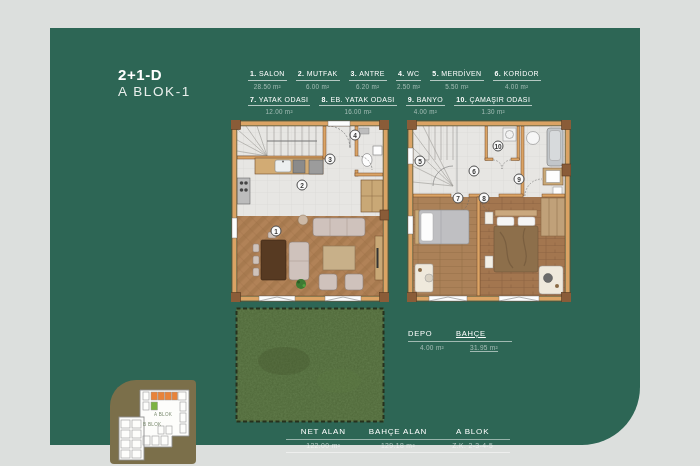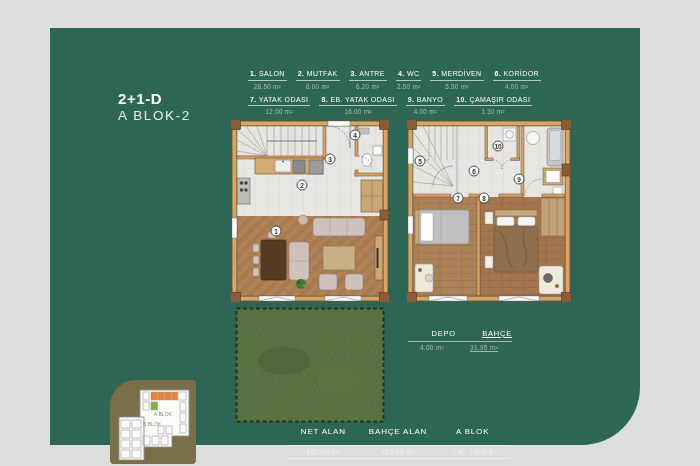--- a/index.html
+++ b/index.html
@@ -12,21 +12,21 @@
   #page{position:relative;width:700px;height:466px;}
 
   
   .card{
     position:absolute;left:50px;top:28px;width:590px;height:417px;
     background:#2d6655;border-radius:0 0 58px 0;
   }
 
   
   .title-block{position:absolute;left:68px;top:38px;color:#fff;}
-  .title-main{font-size:15px;font-weight:700;letter-spacing:.6px;line-height:17px;margin-top:24px;}
+  .title-main{font-size:15px;font-weight:700;letter-spacing:.6px;line-height:17px;}
   .title-sub{font-size:13.5px;font-weight:300;letter-spacing:1.6px;color:#e9efec;line-height:18px;}
 
   
   .legend{position:absolute;left:198px;top:42px;width:340px;color:#fff;}
   .legend-row{display:flex;gap:9px;align-items:flex-start;}
   .legend-row + .legend-row{margin-top:6px;}
   .legend-item{display:flex;flex-direction:column;}
   .legend-name{
     font-size:7px;letter-spacing:.4px;white-space:nowrap;
     border-bottom:1px solid rgba(255,255,255,.65);
@@ -50,49 +50,49 @@
     font-size:6.5px;font-weight:700;display:flex;align-items:center;justify-content:center;
     transform:translate(-50%,-50%);box-sizing:border-box;
   }
 
   
   .garden{position:absolute;left:184px;top:278px;width:152px;height:118px;}
 
   
   .extras{position:absolute;left:358px;top:301px;color:#fff;}
   .extras-labels{display:flex;border-bottom:1px solid rgba(255,255,255,.55);padding-bottom:2.5px;}
-  .extras-labels span{font-size:7.5px;letter-spacing:.8px;text-align:right;}
+  .extras-labels span{font-size:7.5px;letter-spacing:.8px;text-align:left;}
   .extras-values{display:flex;margin-top:2.5px;}
   .extras-values span{font-size:6.5px;color:rgba(255,255,255,.55);text-align:center;letter-spacing:.3px;}
   .extras .c1{width:48px;}
   .extras .c2{width:56px;text-decoration:underline;}
 
   
   .summary{position:absolute;left:236px;top:399px;width:224px;color:#fff;}
   .summary-row{display:grid;grid-template-columns:1fr 1fr 1fr;}
-  .summary-row.labels{border-bottom:1px solid rgba(255,255,255,.5);padding-bottom:9px;}
+  .summary-row.labels{border-bottom:1px solid rgba(255,255,255,.5);padding-bottom:3px;}
   .summary-row.labels span{font-size:8px;letter-spacing:.8px;text-align:center;}
   .summary-row.values{border-bottom:1px solid rgba(255,255,255,.5);padding:2px 0 3px 0;}
   .summary-row.values span{font-size:6.8px;color:rgba(255,255,255,.6);text-align:center;letter-spacing:.4px;}
 
   
   .minimap{
     position:absolute;left:60px;top:352px;width:86px;height:84px;
     background:#7b6f4a;border-radius:26px 4px 4px 4px;
   }
 </style>
 </head>
 <body>
 
 <div id="page">
   <div class="card">
 
     <div class="title-block">
       <div class="title-main">2+1-D</div>
-      <div class="title-sub">A BLOK-2</div>
+      <div class="title-sub">A BLOK-1</div>
     </div>
 
     <div class="legend">
       <div class="legend-row">
         <div class="legend-item">
           <div class="legend-name"><span class="ln">1.</span> <span>SALON</span></div>
           <div class="legend-area">28.50 m²</div>
         </div>
         <div class="legend-item">
           <div class="legend-name"><span class="ln">2.</span> <span>MUTFAK</span></div>

